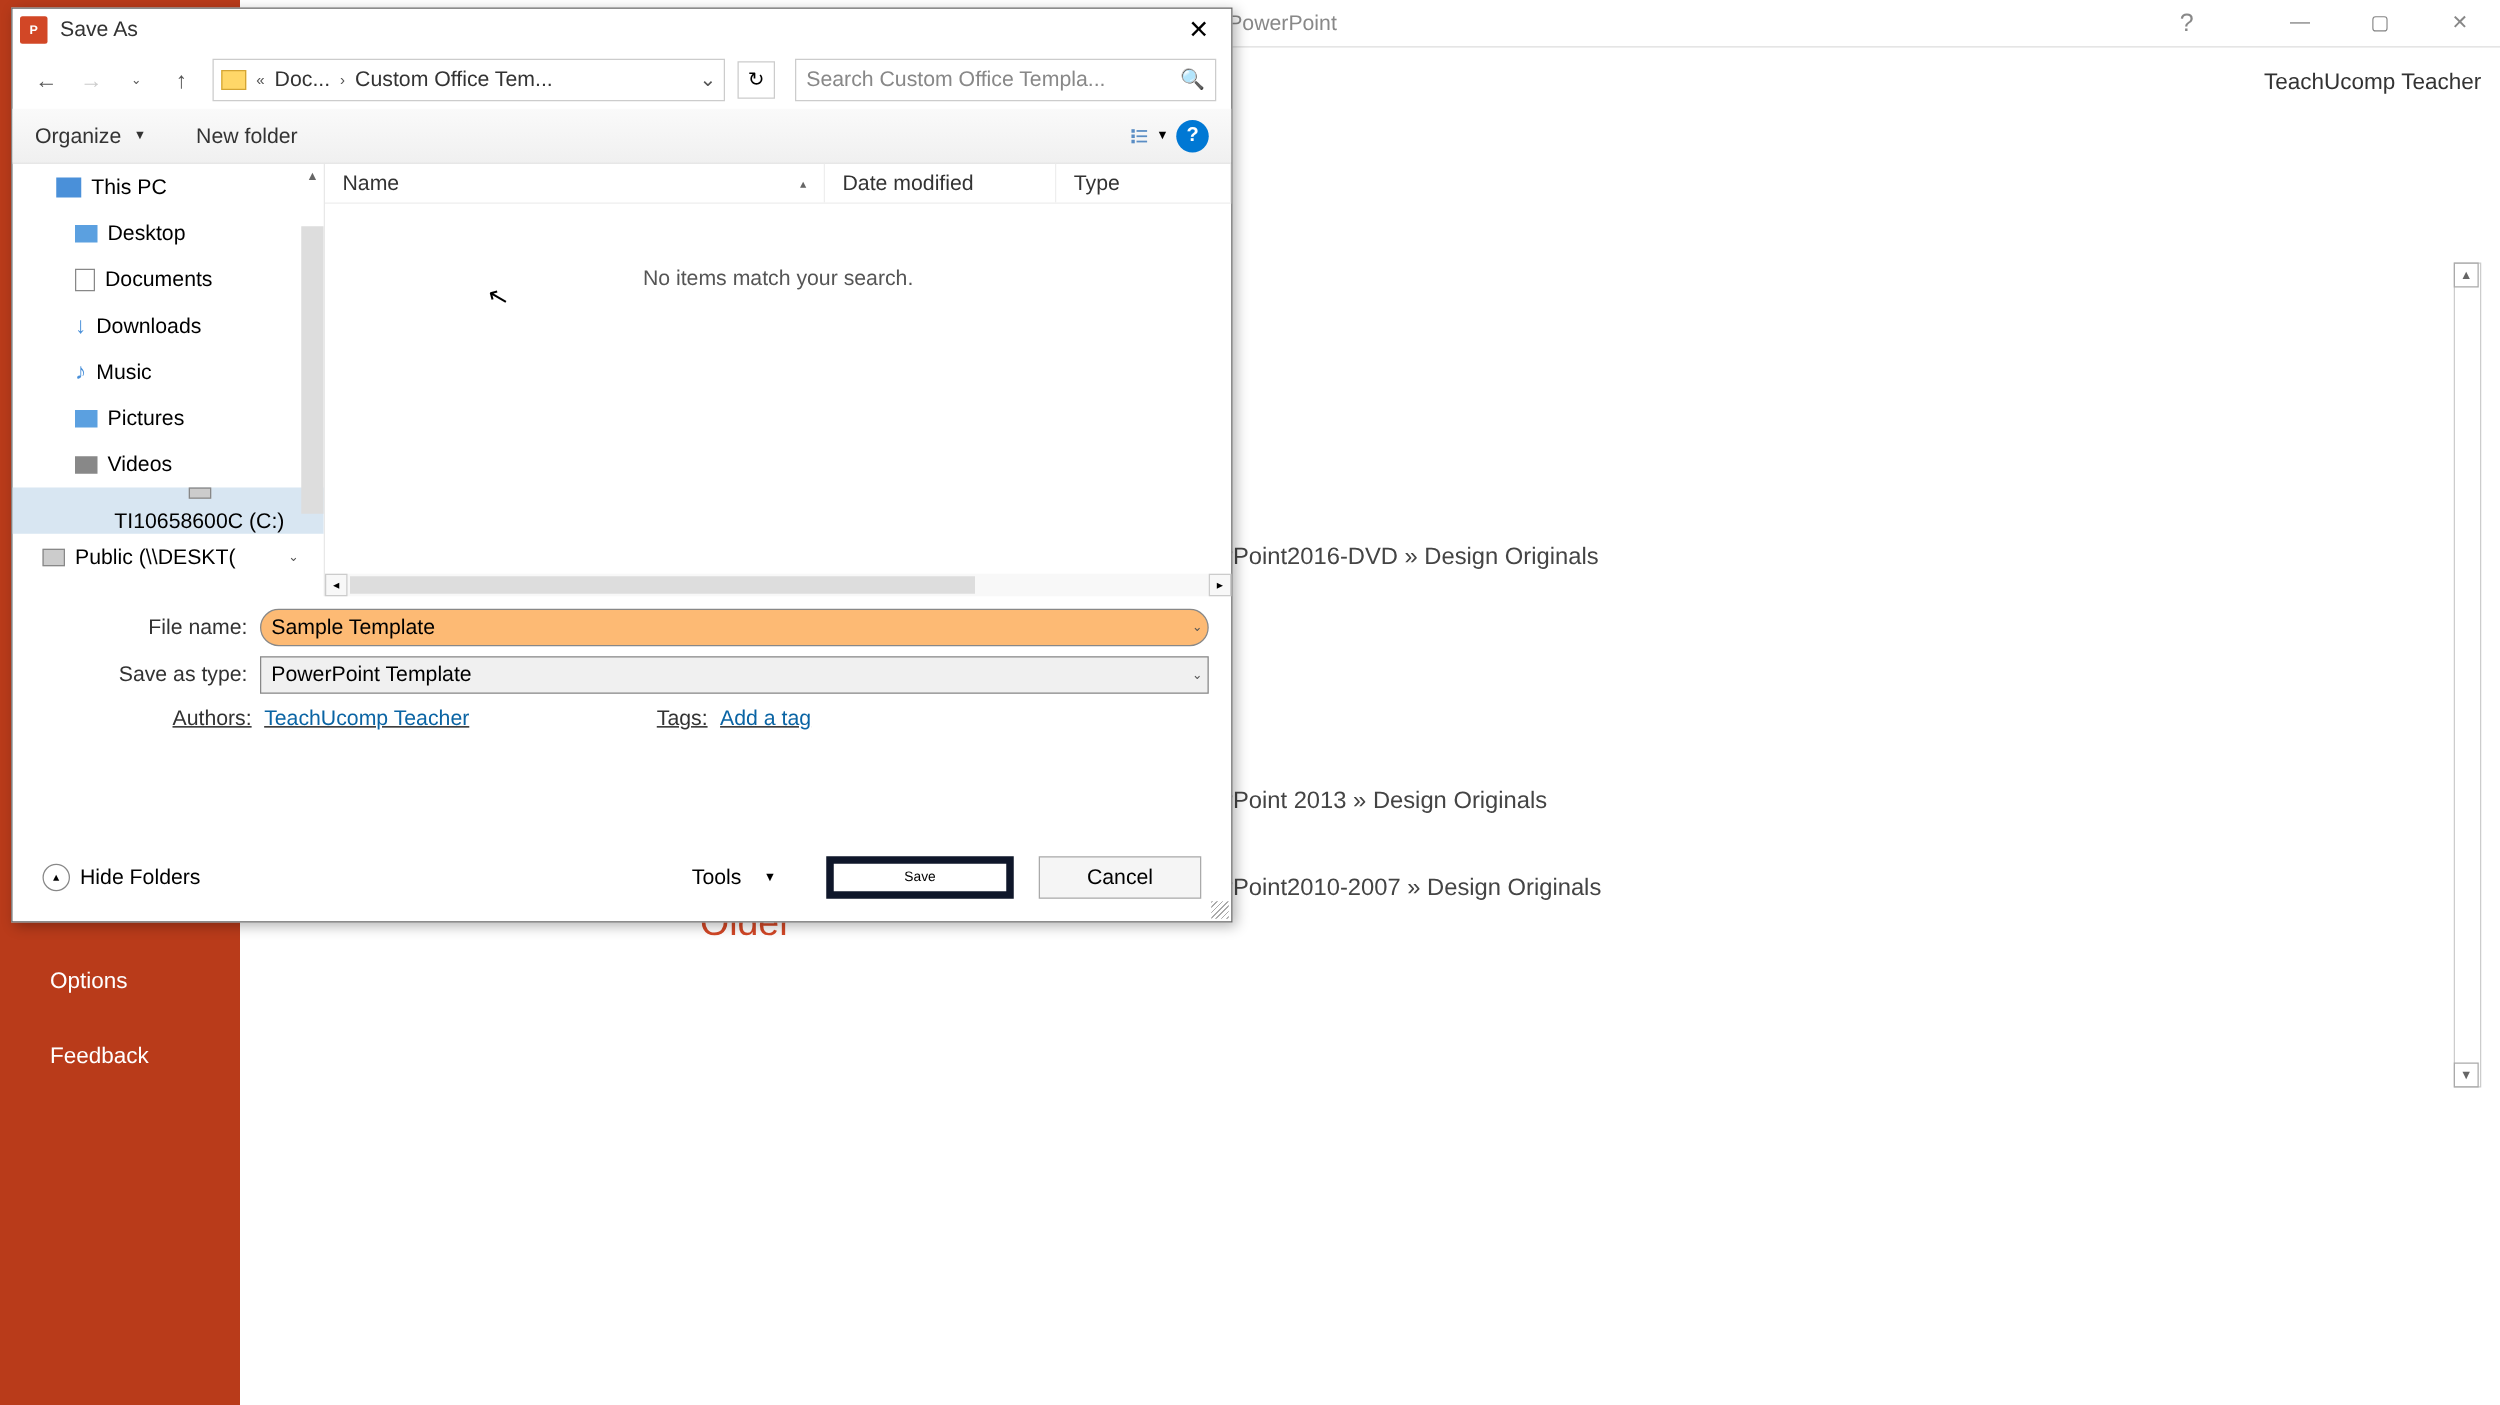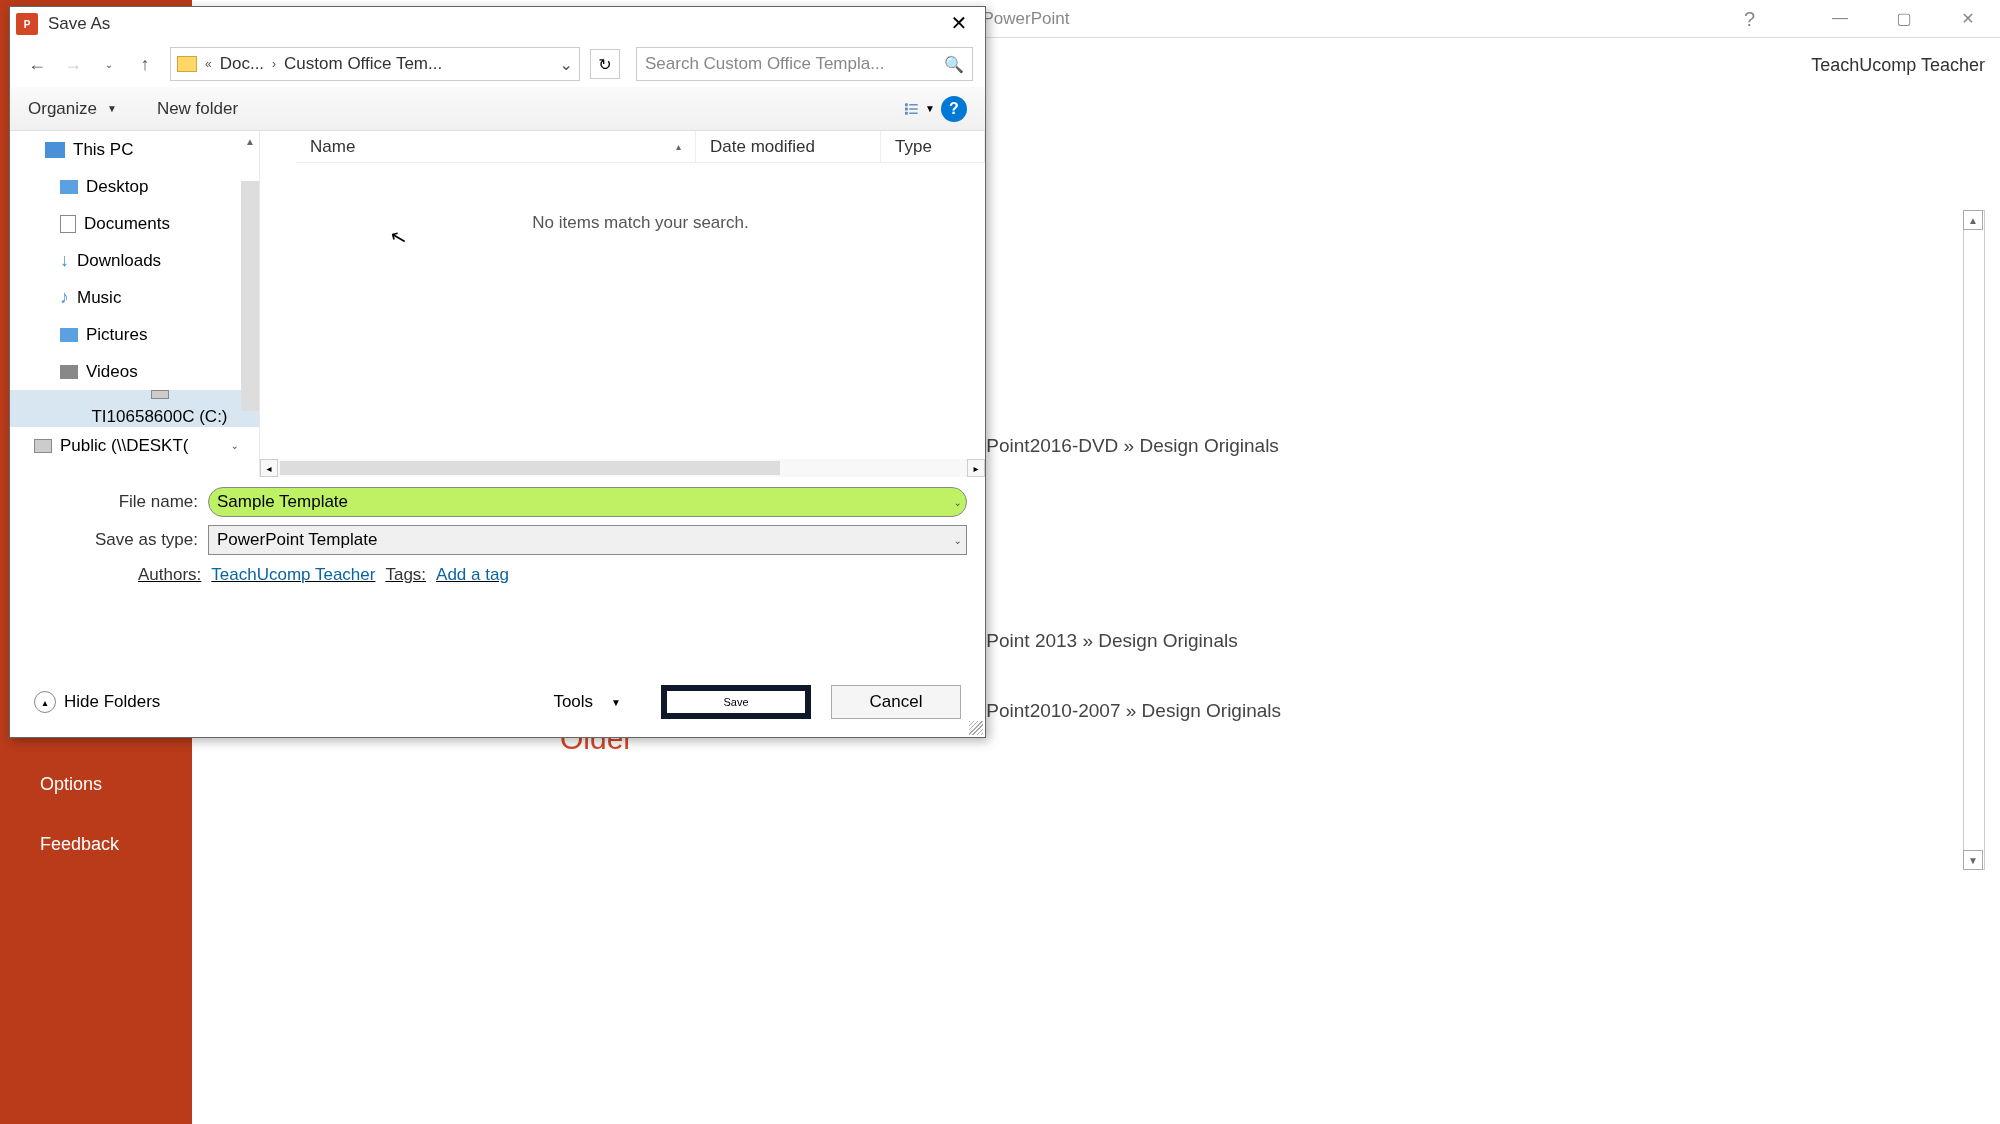--- a/index.html
+++ b/index.html
@@ -62,46 +62,46 @@
 .tree-expand { position: absolute; right: 20px; font-size: 10px; color: #555; }
 .ti-monitor { width: 20px; height: 16px; background: #4a90d9; }
 .ti-desktop { width: 18px; height: 14px; background: #5ba0e0; }
 .ti-doc { width: 16px; height: 18px; background: #fff; border: 1px solid #888; }
 .ti-down { color: #4a90d9; font-size: 18px; }
 .ti-music { color: #4a90d9; font-size: 18px; }
 .ti-pic { width: 18px; height: 14px; background: #5ba0e0; }
 .ti-video { width: 18px; height: 14px; background: #888; }
 .ti-drive { width: 18px; height: 14px; background: #ccc; border: 1px solid #888; }
 
-.filelist { flex: 1; position: relative; padding-left: 36px; }
+.filelist { flex: 1; position: relative; }
 .fl-header { display: flex; height: 32px; align-items: center; border-bottom: 1px solid #eee; }
 .fl-col { padding: 0 14px; font-size: 17px; color: #333; border-right: 1px solid #eee; height: 100%; display: flex; align-items: center; }
 .fl-col.name { flex: 0 0 400px; }
 .fl-col.date { flex: 0 0 185px; }
 .fl-col.type { flex: 1; }
 .fl-sort { margin-left: auto; font-size: 10px; color: #666; }
 .fl-empty { text-align: center; margin-top: 50px; font-size: 17px; color: #555; }
 .fl-hscroll { position: absolute; bottom: 0; left: 0; right: 0; height: 18px; display: flex; align-items: center; background: #f8f8f8; }
 .fl-hscroll-left { width: 18px; height: 18px; display: flex; align-items: center; justify-content: center; font-size: 10px; border: 1px solid #ccc; }
 .fl-hscroll-right { width: 18px; height: 18px; display: flex; align-items: center; justify-content: center; font-size: 10px; border: 1px solid #ccc; margin-left: auto; }
 .fl-hscroll-thumb { width: 500px; height: 14px; background: #ddd; margin-left: 2px; }
 
 .cursor { position: absolute; left: 380px; top: 218px; font-size: 20px; transform: rotate(-15deg); }
 
 .dlg-fields { padding: 10px 18px 0 18px; }
 .field-row { display: flex; align-items: center; margin-bottom: 8px; }
 .field-label { width: 180px; text-align: right; font-size: 17px; color: #333; padding-right: 10px; }
 .field-input { flex: 1; height: 30px; border: 1px solid #888; padding: 0 8px; font-size: 17px; display: flex; align-items: center; position: relative; background: #fff; }
-.field-input.filename { background: #bef264; border-radius: 15px; }
+.field-input.filename { background: #fdba74; border-radius: 15px; }
 .field-input.type { background: #f0f0f0; }
 .field-dd { position: absolute; right: 4px; font-size: 10px; color: #555; }
 .meta-row { display: flex; align-items: center; margin-top: 10px; padding-left: 110px; gap: 10px; text-decoration: underline; }
 .meta-label { font-size: 17px; color: #333; }
 .meta-value { font-size: 17px; color: #0a64a4; }
-.meta-tags { }
+.meta-tags { margin-left: 140px; }
 
 .dlg-footer { position: absolute; bottom: 0; left: 0; right: 0; height: 70px; display: flex; align-items: center; padding: 0 24px; }
 .hide-folders { display: flex; align-items: center; gap: 8px; font-size: 17px; }
 .hide-folders-icon { width: 22px; height: 22px; border: 1px solid #888; border-radius: 50%; display: flex; align-items: center; justify-content: center; font-size: 10px; }
 .footer-spacer { flex: 1; }
 .tools-btn { font-size: 17px; padding: 6px 20px; display: flex; align-items: center; gap: 18px; }
 .save-btn { width: 150px; height: 34px; border: 6px solid #0f172a; background: #fff; font-size: 11px; display: flex; align-items: center; justify-content: center; margin-left: 20px; }
 .cancel-btn { width: 130px; height: 34px; border: 1px solid #aaa; background: #f5f5f5; font-size: 17px; display: flex; align-items: center; justify-content: center; margin-left: 20px; }
 .resize-grip { position: absolute; right: 2px; bottom: 2px; width: 14px; height: 14px; background: repeating-linear-gradient(135deg,#aaa 0,#aaa 1px,transparent 1px,transparent 3px); }
 

